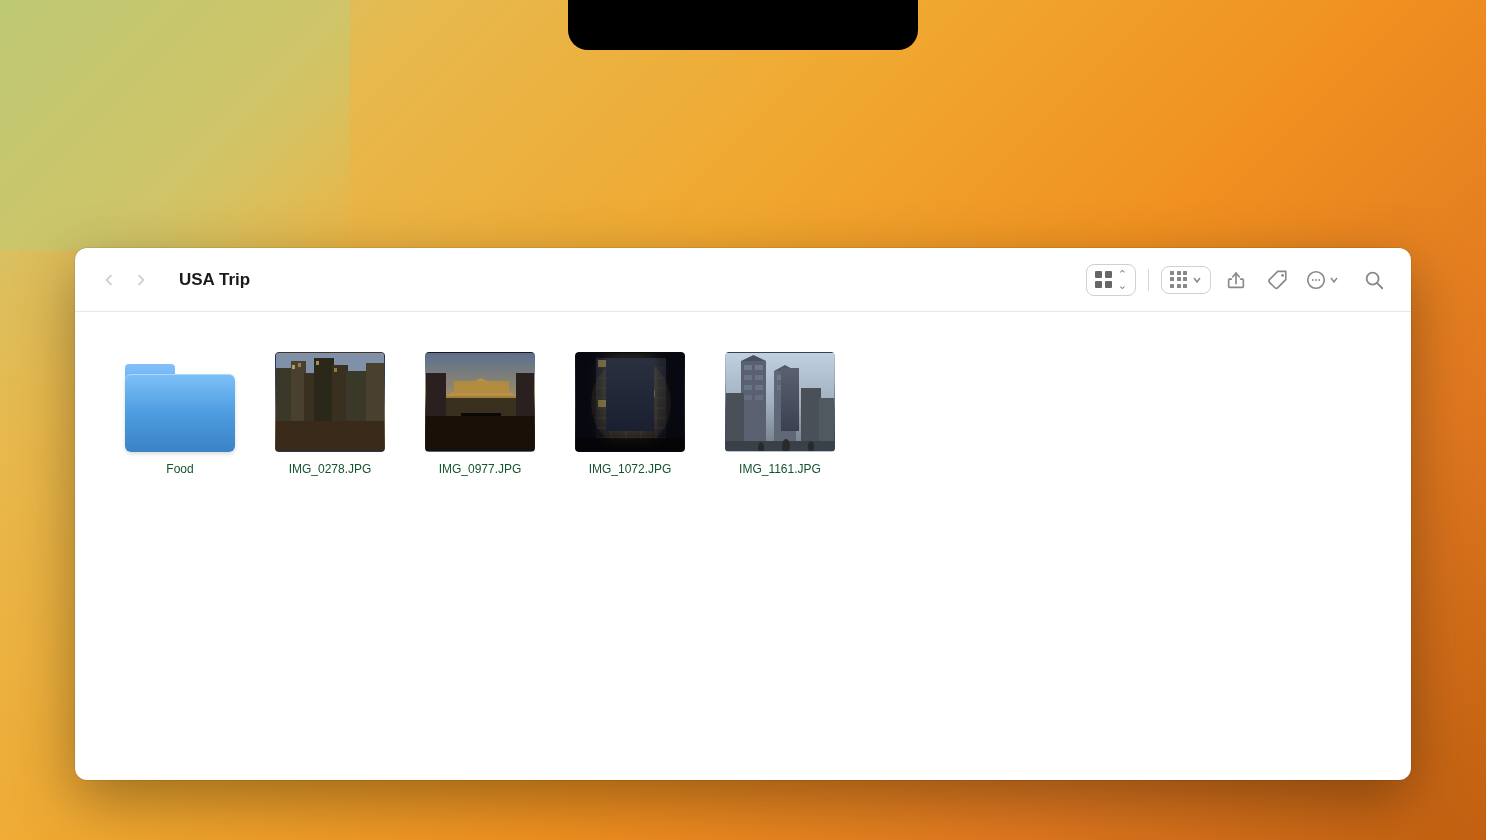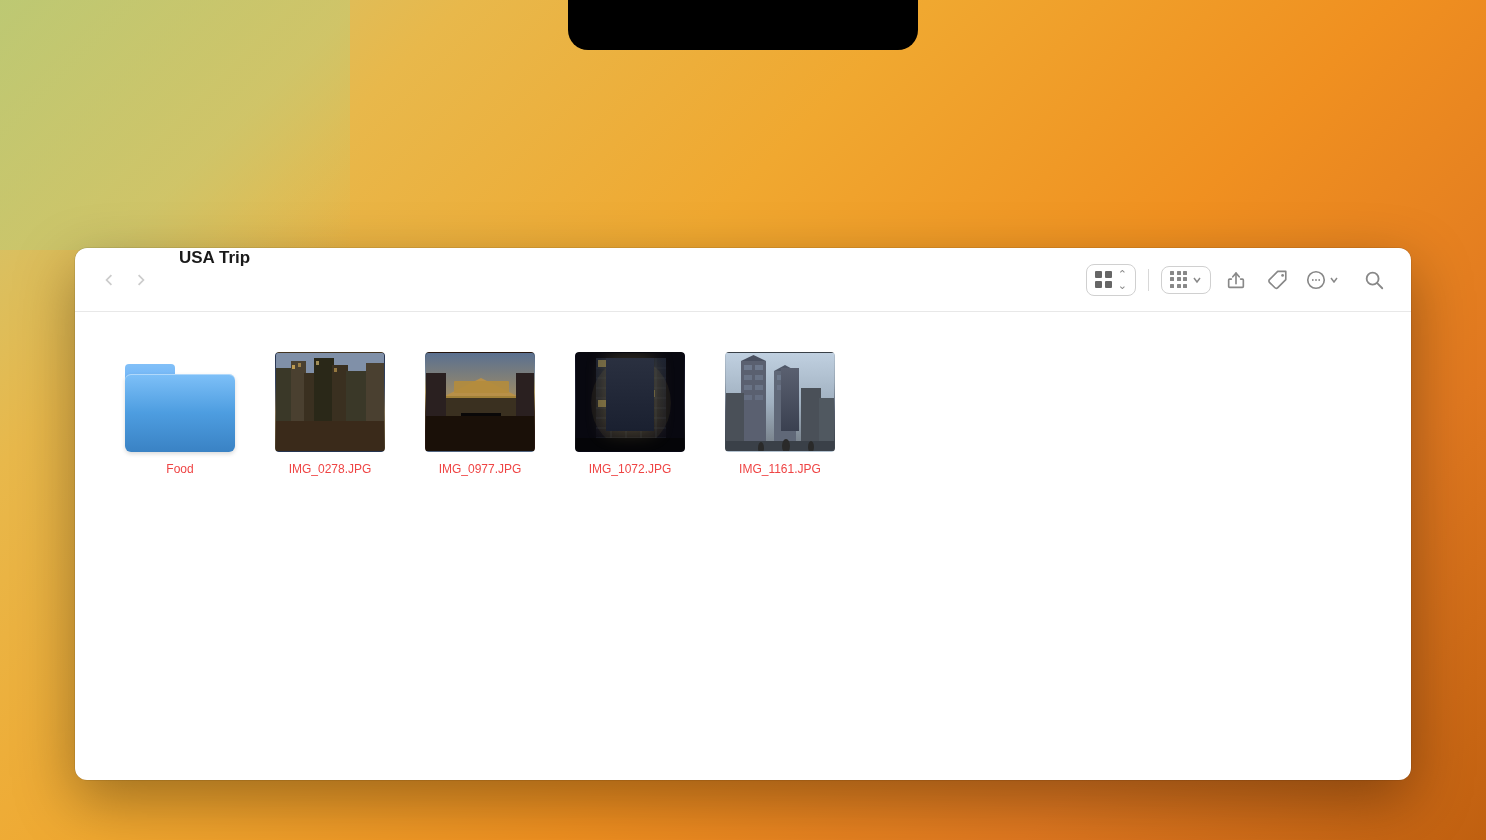--- a/index.html
+++ b/index.html
@@ -47,20 +47,21 @@
       border-radius: 12px;
       box-shadow: 0 20px 60px rgba(0,0,0,0.35), 0 0 0 0.5px rgba(0,0,0,0.15);
       overflow: hidden;
       display: flex;
       flex-direction: column;
     }
 
     
     .toolbar {
       display: flex;
+      align-items: center;
       padding: 0 20px;
       height: 64px;
       border-bottom: 1px solid #e8e8e8;
       gap: 12px;
       flex-shrink: 0;
     }
 
     .nav-buttons {
       display: flex;
       align-items: center;
@@ -363,21 +364,21 @@
     }
     .img-1161::after {
       content: '';
       position: absolute;
       top: 15px; left: 55px; width: 18px; bottom: 20px;
       background: linear-gradient(180deg, #5a6070 0%, #3a4050 100%);
     }
 
     .file-name {
       font-size: 12px;
-      color: #ef4444;
+      color: #14532d;
       text-align: center;
       line-height: 1.3;
       max-width: 120px;
       word-break: break-word;
     }
 
     
     .toolbar-divider {
       width: 1px;
       height: 22px;

